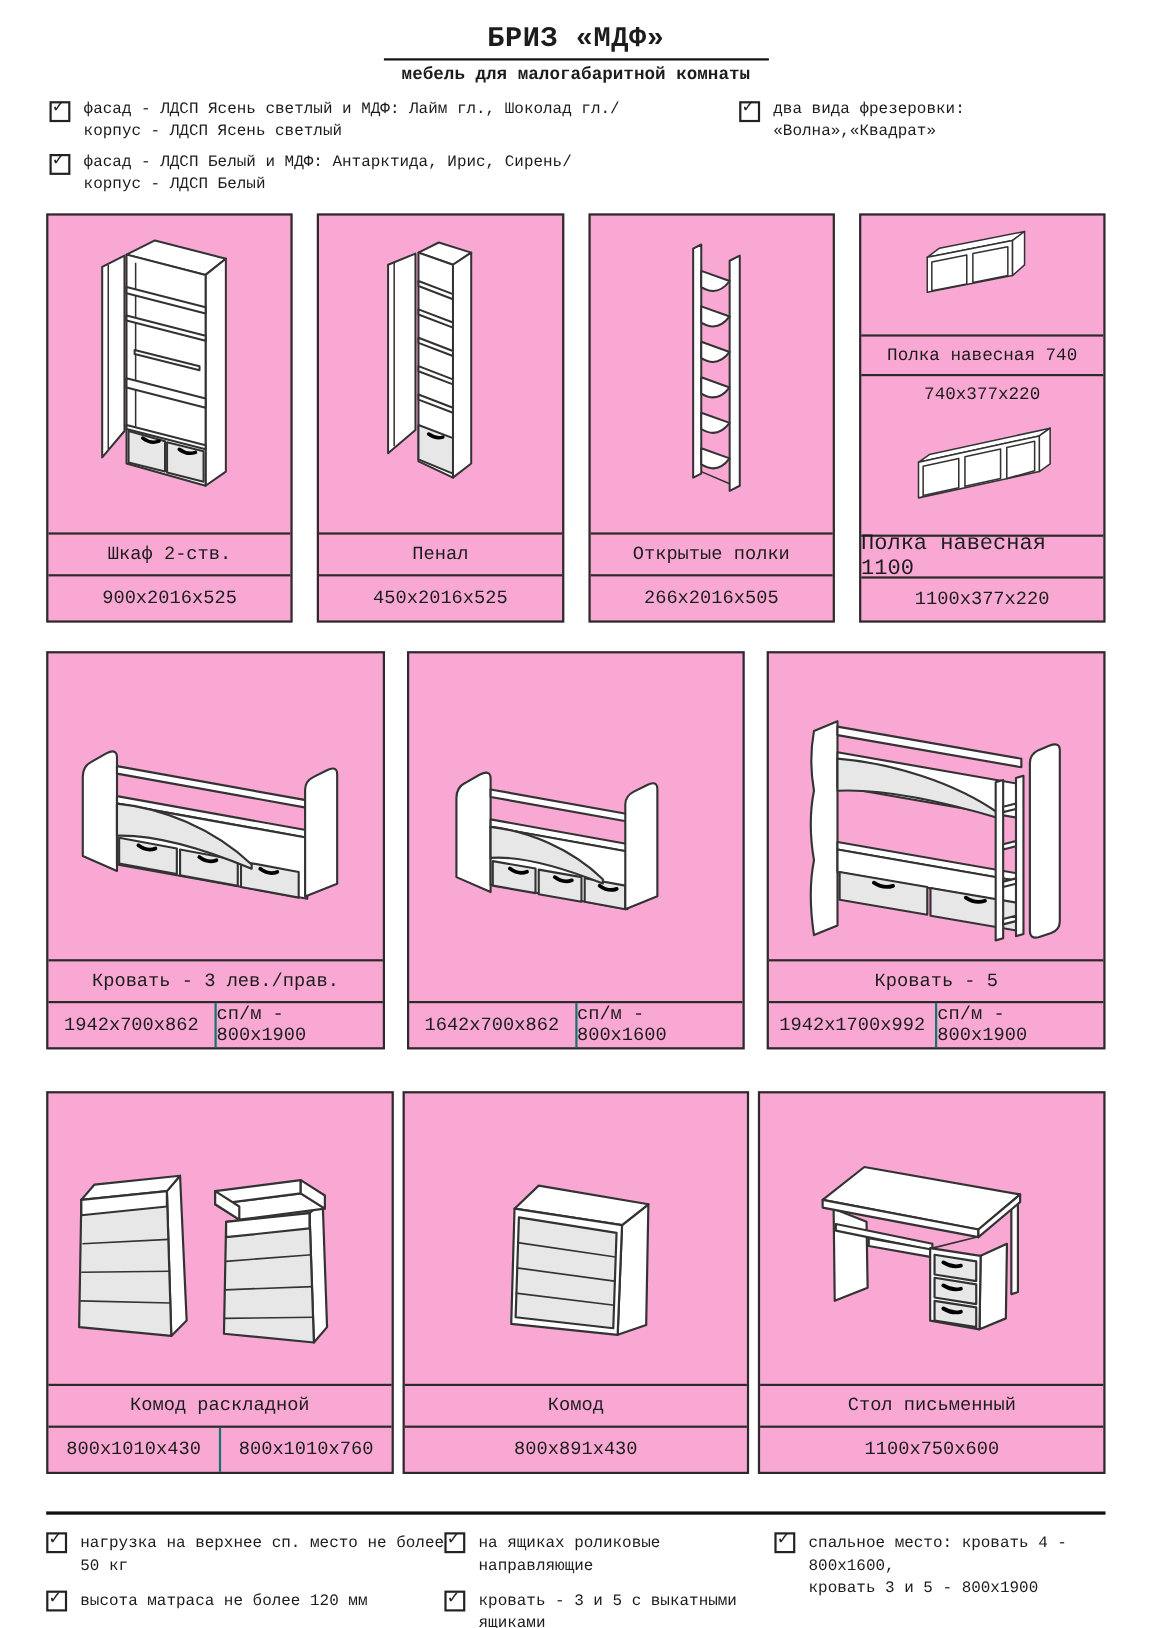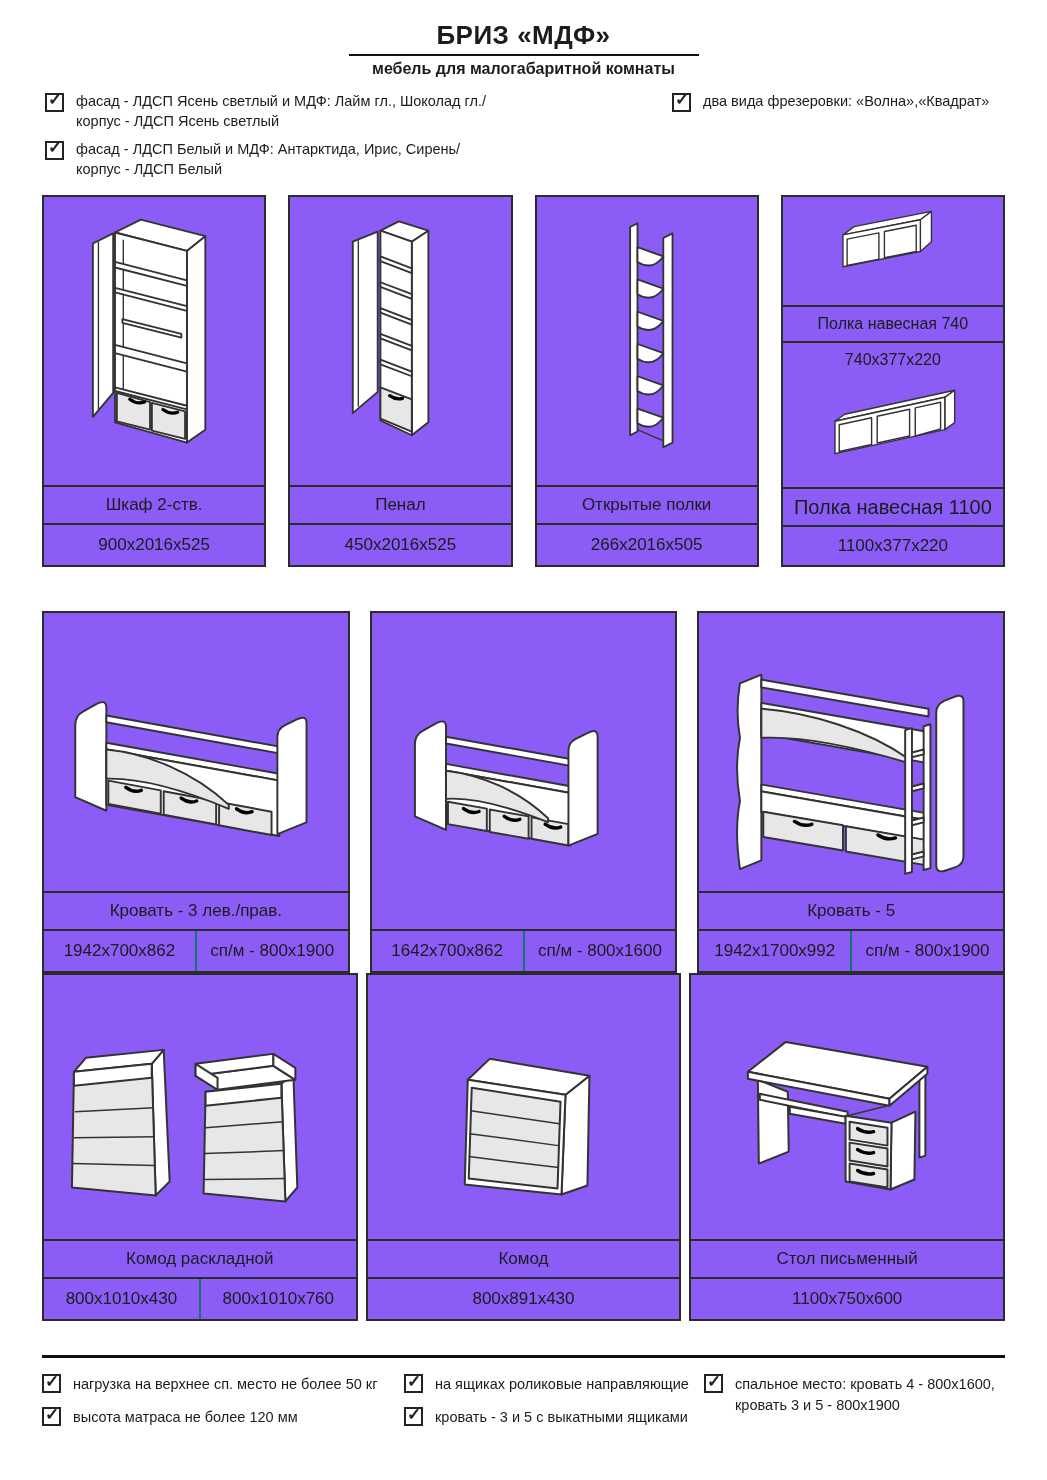--- a/index.html
+++ b/index.html
@@ -1,41 +1,41 @@
 <!DOCTYPE html>
 <html><head>
 <meta charset="utf-8">
 <style>
   html,body{margin:0;padding:0;background:#fff;}
   .page{
     position:relative;
     width:1047px;height:1480px;
     background:#fff;
-    font-family:Liberation Sans, sans-serif;
+    font-family:Liberation Mono, monospace;
     color:#1c1c1c;
     overflow:hidden;
   }
   
   .header{text-align:center;padding-top:20px;}
   .title{font-size:26px;font-weight:bold;letter-spacing:.5px;}
   .title-rule{width:350px;height:0;border-bottom:2.5px solid #111;margin:3px auto 4px auto;}
   .subtitle{font-size:16px;font-weight:bold;}
   
   .options{display:flex;justify-content:space-between;margin:14px 45px 0 45px;}
   .opt-left{display:flex;flex-direction:column;gap:9px;}
   .opt-item{display:flex;align-items:flex-start;font-size:14.5px;line-height:1.35;}
   .cbx{flex:0 0 auto;width:15px;height:15px;border:2px solid #222;margin:1px 12px 0 0;position:relative;}
   .cbx span{position:absolute;left:1px;top:-6px;font-size:17px;font-weight:bold;color:#222;}
   .opt-right{width:330px;}
   
   .row{display:grid;margin:0 42px;}
   .row1{grid-template-columns:repeat(4,1fr);gap:22px;margin-top:16px;height:372px;}
-  .row2{grid-template-columns:repeat(3,1fr);gap:20px;margin-top:44px;height:362px;}
-  .row3{grid-template-columns:repeat(3,1fr);gap:8px;height:348px;}
-  .cell{border:2px solid #2b2b2b;background:#8b5cf6;display:flex;flex-direction:column;min-height:0;}
+  .row2{grid-template-columns:repeat(3,1fr);gap:20px;margin-top:26px;height:362px;}
+  .row3{grid-template-columns:repeat(3,1fr);gap:8px;margin-top:38px;height:348px;}
+  .cell{border:2px solid #2b2b2b;background:#f9a8d4;display:flex;flex-direction:column;min-height:0;}
   .draw{flex:1 1 auto;display:flex;align-items:center;justify-content:center;min-height:0;overflow:hidden;}
   .draw svg{width:96%;height:96%;}
   .band{border-top:2px solid #2b2b2b;display:flex;align-items:center;justify-content:center;
         font-size:17px;flex:0 0 auto;}
   .name{height:36px;}
   .dims{height:40px;}
   .dims .half{flex:1 1 0;height:100%;display:flex;align-items:center;justify-content:center;}
   .dims .half + .half{border-left:2px solid #0f766e;}
   
   .stack .draw-top{flex:0 0 108px;}

